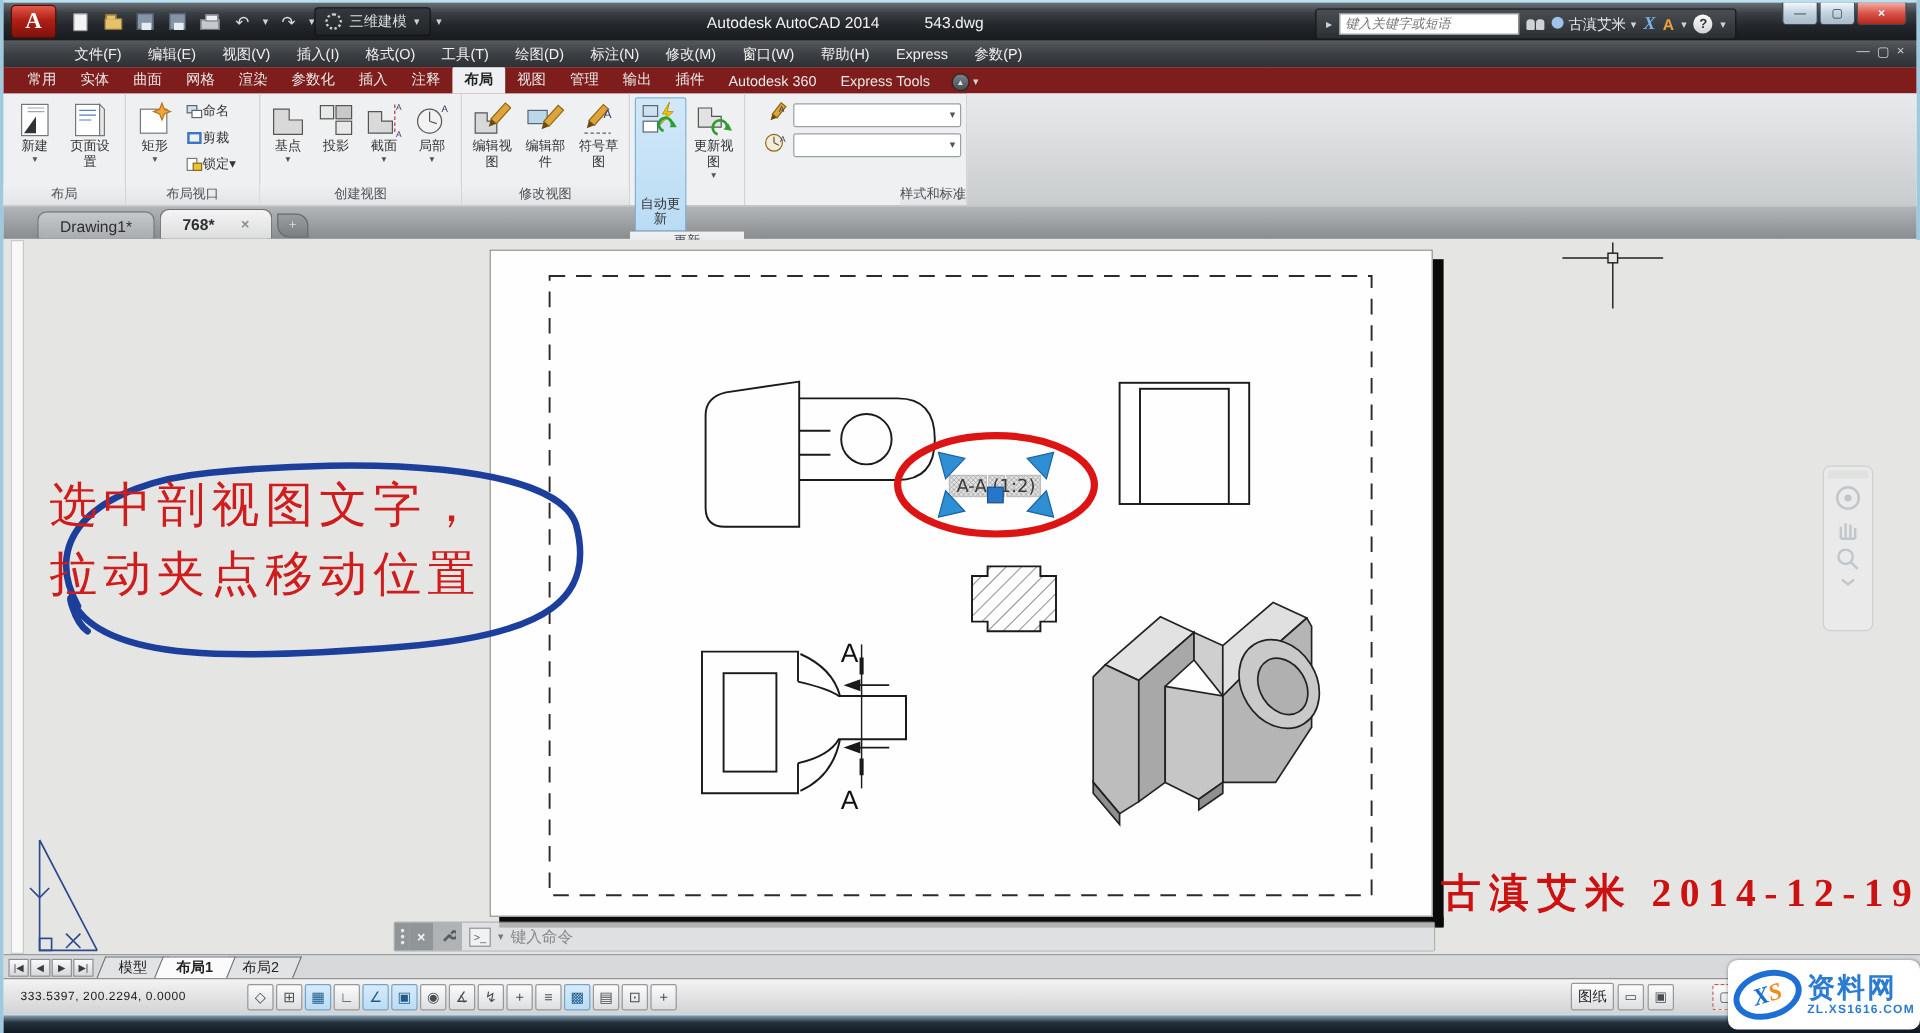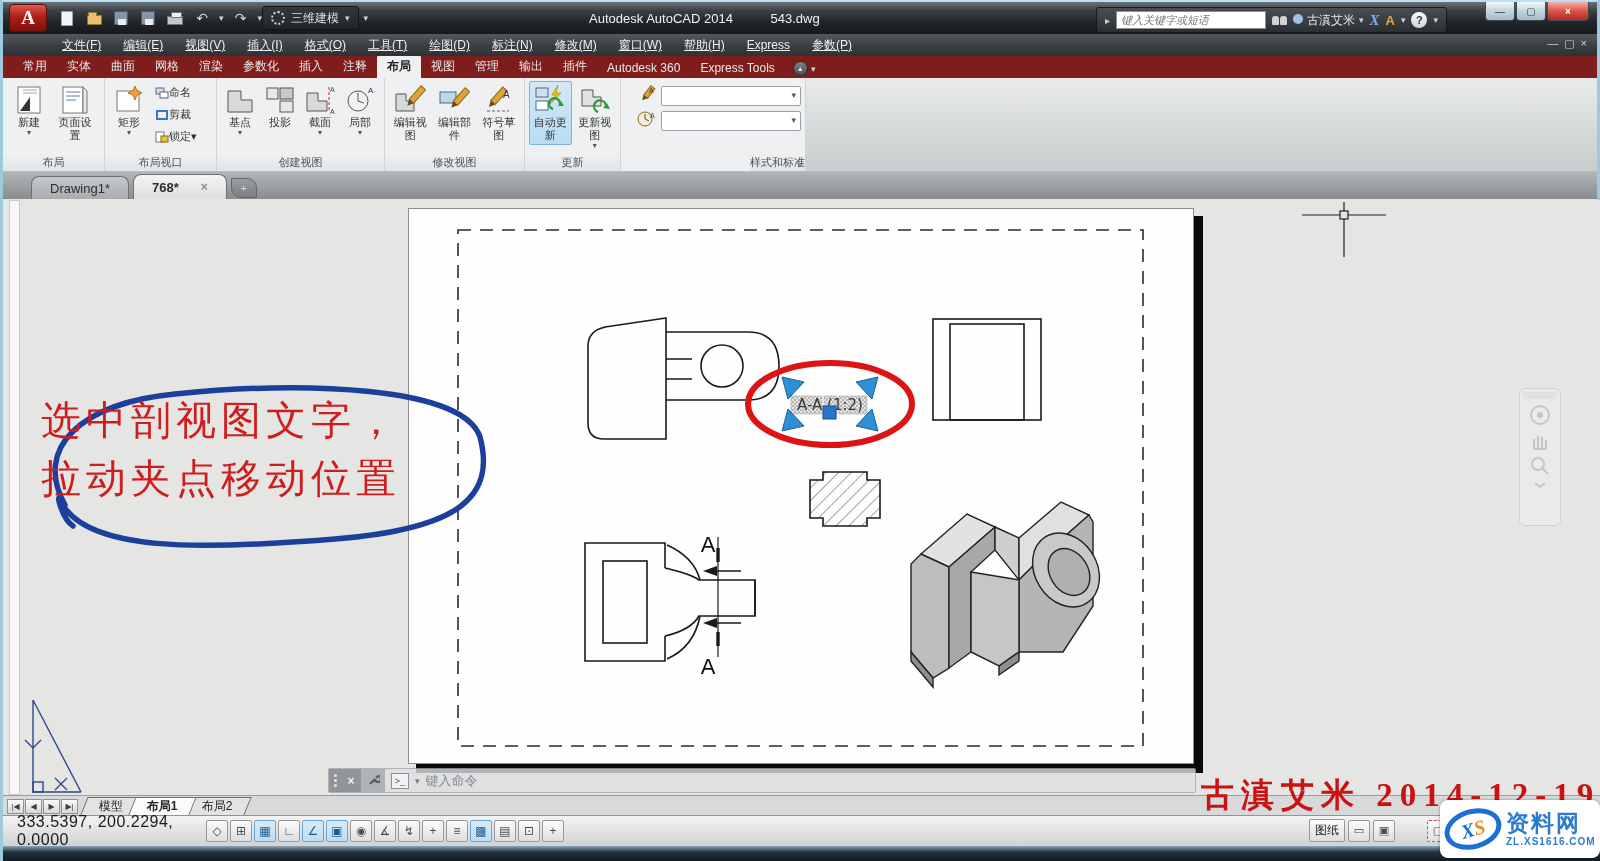--- a/index.html
+++ b/index.html
@@ -40,38 +40,38 @@
   .xchg { color:#7fb2e8; font:bold italic 15px "Liberation Serif",serif; }
   .a360 { color:#f0a23a; font-weight:bold; font-size:13px; }
   .helpq { width:16px; height:16px; border-radius:50%; background:linear-gradient(#fdfdfd,#cfd3d6); color:#333; font-weight:bold; display:flex; align-items:center; justify-content:center; font-size:11px; }
   .winbtns { position:absolute; right:8px; top:0; display:flex; }
   .wbtn { width:30px; height:19px; border:1px solid #3c4a56; border-top:none; background:linear-gradient(#f4f8fb,#c2d2df 50%,#a7bbcb);
           color:#2d3a45; font-size:10px; display:flex; align-items:center; justify-content:center; border-radius:0 0 4px 4px; margin-left:1px; }
   .wbtn.close { width:42px; background:linear-gradient(#f3b0a6,#d9544a 50%,#b5271f); color:#fff; font-weight:bold; }
 
   
   .menubar { height:22px; background:linear-gradient(#55595d,#3a3e42 55%,#2e3236); display:flex; align-items:center; padding-left:48px; color:#f0f0f0; position:relative; }
-  .menu-item { padding:0 11px; line-height:22px; cursor:default;text-decoration:underline; }
+  .menu-item { padding:0 11px; line-height:22px; cursor:default; }
   .docbtns { position:absolute; right:10px; top:3px; display:flex; gap:6px; color:#cfd3d6; font-size:11px; }
 
   
   .ribbontabs { height:22px; background:#7f1d1d; display:flex; align-items:flex-end; padding-left:10px; color:#e8e8e8; }
   .rtab { padding:3px 10px; font-size:12px; }
   .rtab.active { background:#eef0f1; color:#222; border-radius:3px 3px 0 0; font-weight:bold; }
   .rtab-opt { margin-left:8px; display:flex; align-items:center; gap:3px; padding-bottom:2px; }
   .rtab-opt .circ { width:15px; height:15px; border-radius:50%; background:linear-gradient(#7b8187,#4a4f54); border:1px solid #26292c; color:#e8e8e8; font-size:8px; display:flex; align-items:center; justify-content:center; }
 
   
   .ribbon { height:94px; background:#eef0f1; border-bottom:1px solid #b9bcbe; display:flex; }
   .panel { display:flex; flex-direction:column; border-right:1px solid #d2d4d6; }
   .panel-body { flex:1; display:flex; align-items:flex-start; padding:3px 4px 0; gap:2px; }
   .panel-footer { height:17px; font-size:11px; color:#4e5256; text-align:center; line-height:16px; background:linear-gradient(#eef0f1,#e2e4e6); position:relative; }
   .panel-footer .launcher { position:absolute; right:3px; top:2px; font-size:9px; color:#6a6e72; }
   .rbtn { display:flex; flex-direction:column; align-items:center; width:44px; padding:2px 1px; border:1px solid transparent; border-radius:2px; font-size:11px; color:#333; line-height:13px; text-align:center; }
-  .rbtn.pressed { background:linear-gradient(#d2e8f8,#b9dcf4); border:1px solid #7fb2d8; }
+  .rbtn.pressed { background:linear-gradient(#d2e8f8,#b9dcf4); border:1px solid #7fb2d8;gap:48px; }
   .rbtn .icon32 { width:34px; height:32px; display:flex; align-items:center; justify-content:center; }
   .rbtn .drop { font-size:8px; color:#555; line-height:7px; }
   .smallcol { display:flex; flex-direction:column; justify-content:flex-start; gap:3px; padding-top:2px; }
   .sbtn { display:flex; align-items:center; gap:0; font-size:11px; color:#333; padding:1px 3px; border:1px solid transparent; border-radius:2px; }
   .sbtn svg { flex:none; }
   .combo-rows { display:flex; flex-direction:column; gap:4px; padding-top:4px; }
   .combo-row { display:flex; align-items:center; gap:4px; }
   .combo { width:140px; height:20px; background:#fff; border:1px solid #9aa0a5; border-radius:2px; position:relative; }
   .combo:after { content:"▾"; position:absolute; right:4px; top:3px; font-size:9px; color:#555; }
 
@@ -109,35 +109,35 @@
   .layoutbar { position:absolute; left:0; top:795px; width:1600px; height:20px; background:#d7d9da; border-top:1px solid #9a9c9e; display:flex; align-items:flex-end; padding-left:4px; }
   .lnav { display:flex; gap:1px; margin-right:6px; margin-bottom:1px; }
   .lnav span { width:17px; height:15px; background:linear-gradient(#fafafa,#d6d8d9); border:1px solid #8f9193; font-size:8px; color:#3b3d3f; display:flex; align-items:center; justify-content:center; }
   .ltab { height:18px; padding:0 14px; border:1px solid #6f7173; border-bottom:none; transform:skewX(-22deg); background:#e2e3e4; display:flex; align-items:center; margin-right:-6px; }
   .ltab span { transform:skewX(22deg); font-size:12px; color:#222; }
   .ltab.active { background:#fbfbfb; z-index:2; }
   .ltab.active span { font-weight:bold; }
 
   
   .statusbar { position:absolute; left:0; top:815px; width:1600px; height:30px; background:linear-gradient(#f3f3f3,#d2d3d4); border-top:1px solid #909294; display:flex; align-items:center; }
-  .coords { width:195px; padding-left:14px; font-size:16px; color:#1b1b1b; letter-spacing:.5px; }
+  .coords { width:195px; padding-left:14px; font-size:10px; color:#1b1b1b; letter-spacing:.5px; }
   .toggles { display:flex; gap:2px; margin-left:8px; }
   .tgl { width:22px; height:22px; border:1px solid #96989a; border-radius:2px; background:linear-gradient(#fcfcfc,#dcdee0); color:#4a4e52; font-size:12px; display:flex; align-items:center; justify-content:center; }
   .tgl.pressed { background:linear-gradient(#d8ebf9,#b9dcf4); border-color:#6fa4cc; color:#1f5c8c; }
   .status-right { position:absolute; right:4px; top:3px; display:flex; align-items:center; gap:3px; }
   .paperbtn { font-size:12px; color:#222; padding:2px 5px; border:1px solid #96989a; background:linear-gradient(#fcfcfc,#dcdee0); border-radius:2px; }
   .rtgl { width:22px; height:22px; border:1px solid #96989a; border-radius:2px; background:linear-gradient(#fcfcfc,#dcdee0); color:#4a4e52; font-size:11px; display:flex; align-items:center; justify-content:center; }
   .rtgl.maxvp { border:1px dashed #c2554a; }
   .mini-lock { width:10px; height:8px; border:1px solid #5a5e62; border-radius:1px; position:relative; margin-top:4px; }
   .mini-lock:before { content:""; position:absolute; left:1px; top:-6px; width:6px; height:6px; border:1.5px solid #5a5e62; border-bottom:none; border-radius:4px 4px 0 0; }
 
   .bottomframe { position:absolute; left:0; top:845px; width:1600px; height:16px; background:linear-gradient(#8ba4b5,#25333e 40%,#101922); border-top:1px solid #c6dcea; }
 
   
-  .stamp { position:absolute; left:1198px; top:773px; z-index:40; color:#cc1111; font:bold 33px "Liberation Serif",serif; letter-spacing:7px; white-space:nowrap; }
+  .stamp { position:absolute; left:1198px; top:722px; z-index:40; color:#cc1111; font:bold 33px "Liberation Serif",serif; letter-spacing:7px; white-space:nowrap; }
   .xslogo { position:absolute; left:1437px; top:800px; z-index:50; width:160px; height:58px; background:#fff; border-radius:8px; display:flex; align-items:center; padding:2px 4px; box-shadow:0 0 3px rgba(0,0,0,.4); }
   .swoosh { width:58px; height:40px; border:5px solid #1d6fd4; border-radius:50%; transform:rotate(-16deg); display:flex; align-items:center; justify-content:center; font:bold italic 20px "Liberation Serif",serif; }
   .swoosh .x1 { color:#1d6fd4; } .swoosh .s1 { color:#f08a1d; }
   .logotxt { margin-left:4px; display:flex; flex-direction:column; }
   .logotxt .nm { font-size:23px; font-weight:bold; color:#2b7bd0; letter-spacing:2px; line-height:25px; }
   .logotxt .url { font-size:10px; font-weight:bold; color:#2b7bd0; letter-spacing:1px; }
 </style>
 </head>
 <body>
 

